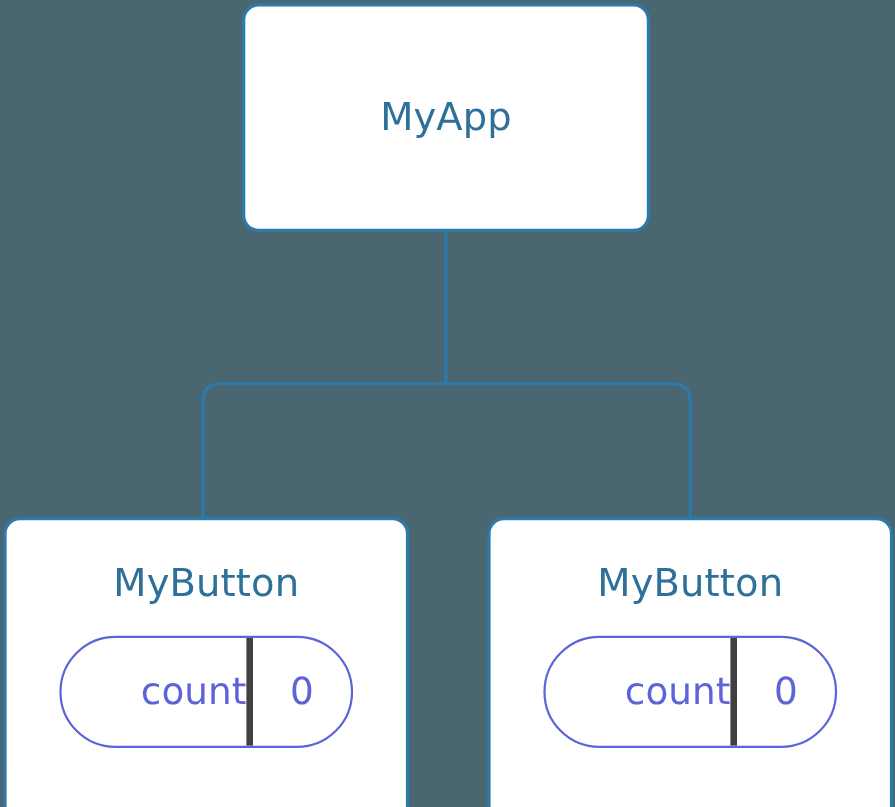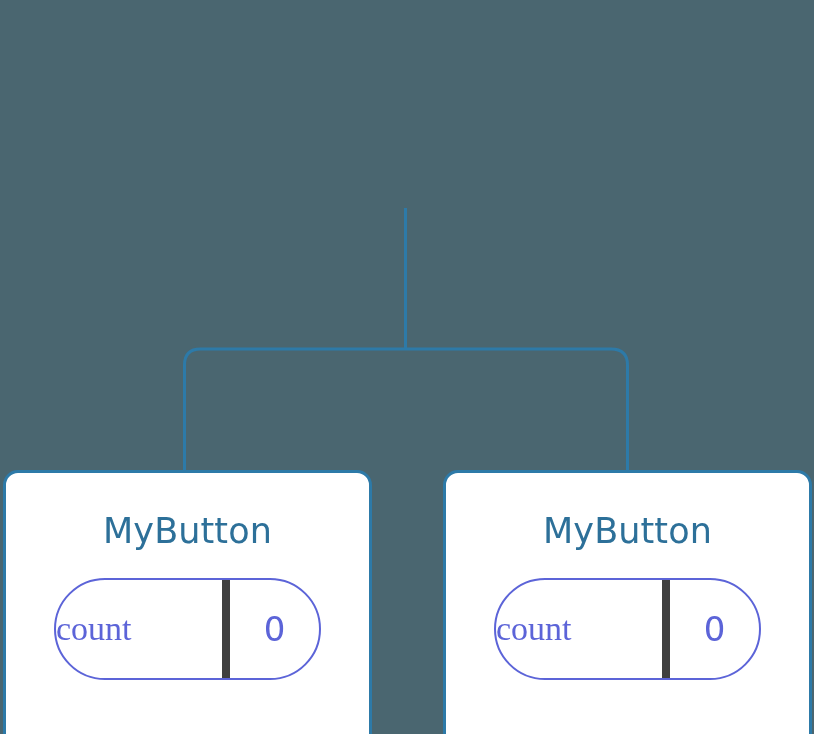--- a/index.html
+++ b/index.html
@@ -80,24 +80,23 @@
     border-radius: 51px;
     display: flex;
     align-items: stretch;
     background: #ffffff;
     overflow: hidden;
   }
   .pill-key {
     flex: 0 0 174px;
     display: flex;
     align-items: center;
-    justify-content: flex-start;
-    border-right: 8px solid #404040;
+    justify-content: flex-end;
+    border-right: 6px solid #404040;
     box-sizing: border-box;
-    font-family: Liberation Serif, serif;
   }
   .pill-val {
     flex: 1 1 auto;
     display: flex;
     align-items: center;
     justify-content: center;
   }
   .pill-text {
     color: #5c64d8;
     font-size: 34px;
@@ -111,20 +110,23 @@
 
 <div id="canvas">
 
   <svg id="edges" viewBox="0 0 814 734" width="814" height="734" xmlns="http://www.w3.org/2000/svg">
 
     <path d="M 405.5 208 L 405.5 349" fill="none" stroke="#2d7aa8" stroke-width="3" stroke-linecap="butt"></path>
 
     <path d="M 184.5 472 L 184.5 365 Q 184.5 349 200.5 349 L 611 349 Q 627.5 349 627.5 365 L 627.5 472" fill="none" stroke="#2d7aa8" stroke-width="3" stroke-linejoin="round"></path>
   </svg>
 
+  <div class="node node-root">
+    <div class="node-title">MyApp</div>
+  </div>
 
   <div class="node node-child node-child-left">
     <div class="node-title">MyButton</div>
     <div class="state-pill">
       <div class="pill-key">
         <span class="pill-text">count</span>
       </div>
       <div class="pill-val">
         <span class="pill-text">0</span>
       </div>

